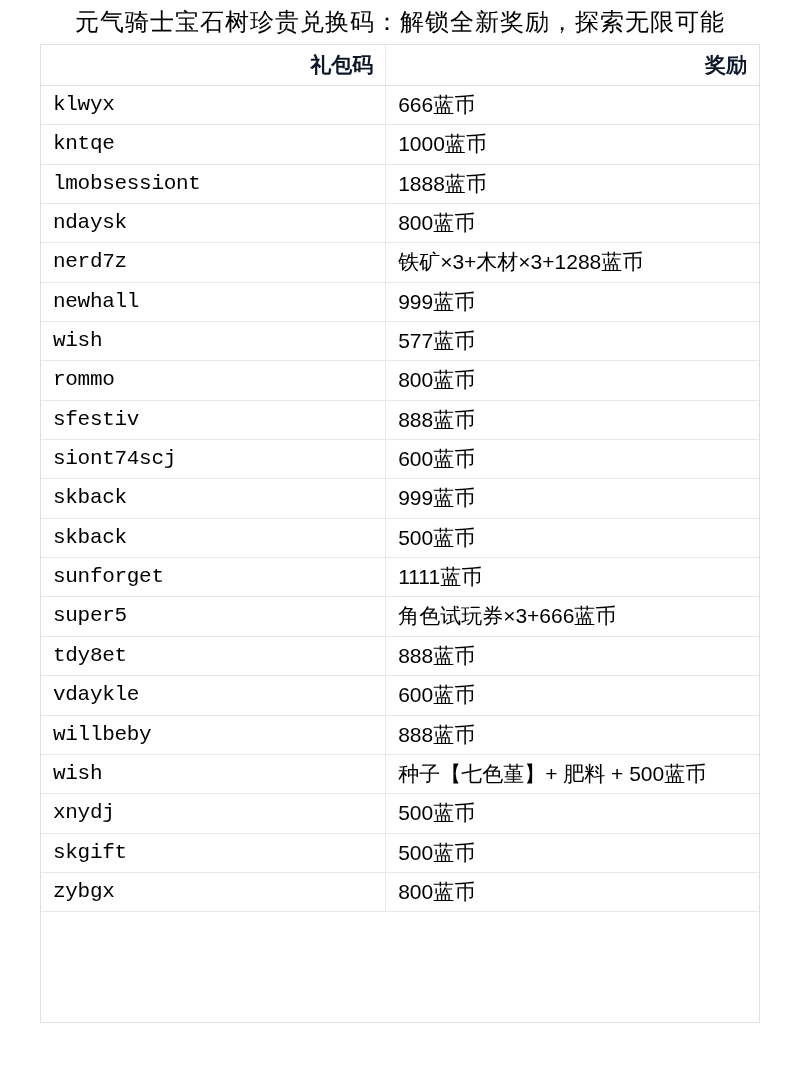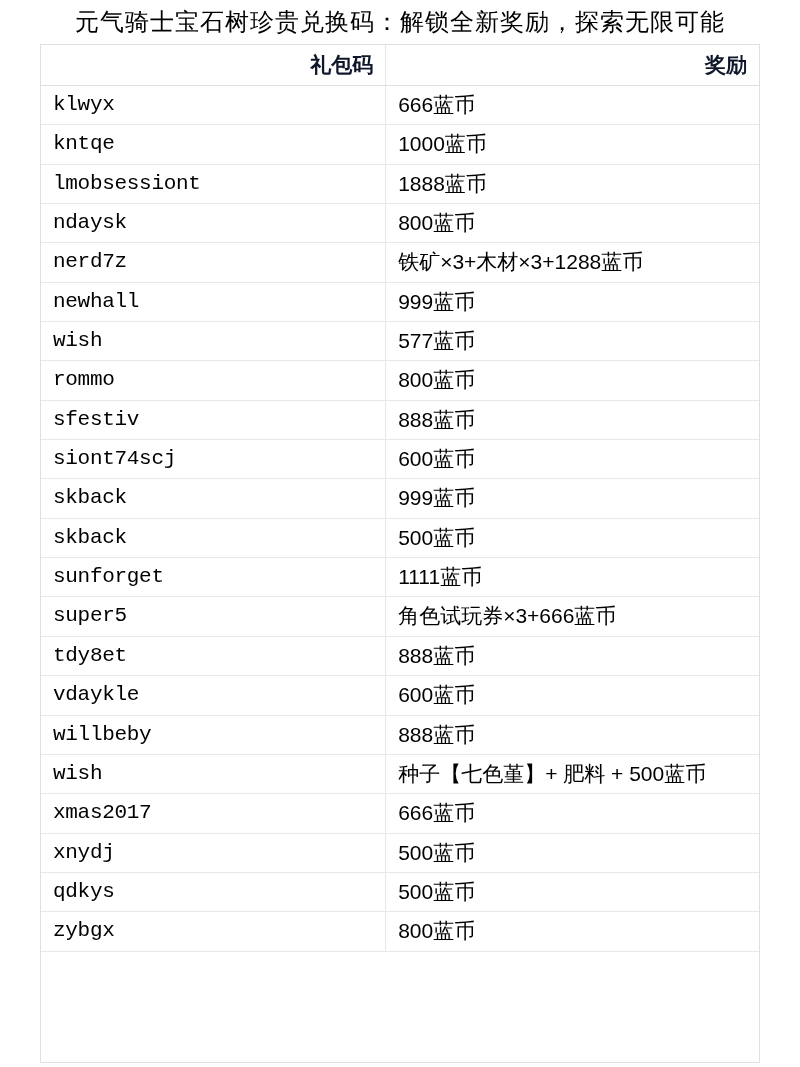--- a/index.html
+++ b/index.html
@@ -142,29 +142,25 @@
         </tr>
         <tr>
           <td class="code-cell">willbeby</td>
           <td class="reward-cell">888蓝币</td>
         </tr>
         <tr>
           <td class="code-cell">wish</td>
           <td class="reward-cell">种子【七色堇】+ 肥料 + 500蓝币</td>
         </tr>
         <tr>
-          <td class="code-cell">xmas2017</td>
-          <td class="reward-cell">666蓝币</td>
-        </tr>
-        <tr>
           <td class="code-cell">xnydj</td>
           <td class="reward-cell">500蓝币</td>
         </tr>
         <tr>
-          <td class="code-cell">qdkys</td>
+          <td class="code-cell">skgift</td>
           <td class="reward-cell">500蓝币</td>
         </tr>
         <tr>
           <td class="code-cell">zybgx</td>
           <td class="reward-cell">800蓝币</td>
         </tr>
       </tbody>
   </table>
   <div class="blank-space"></div>
 </div>

